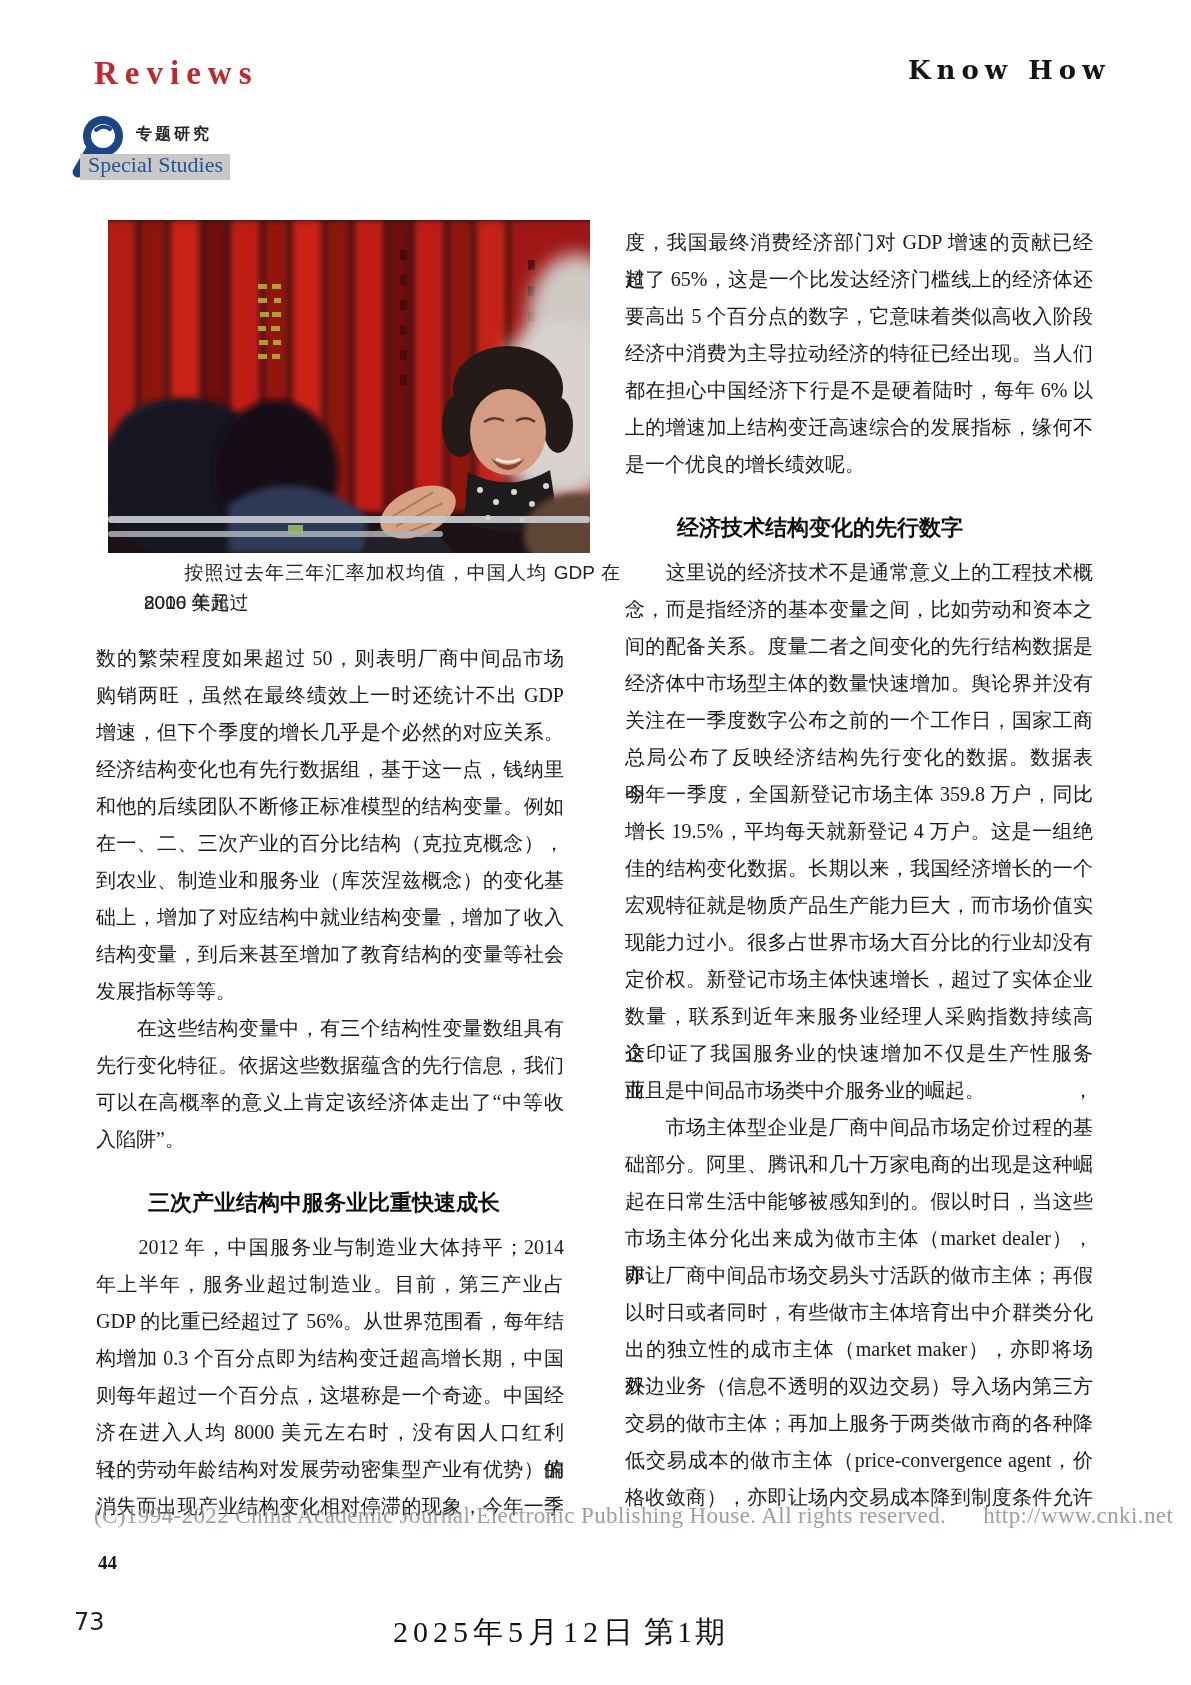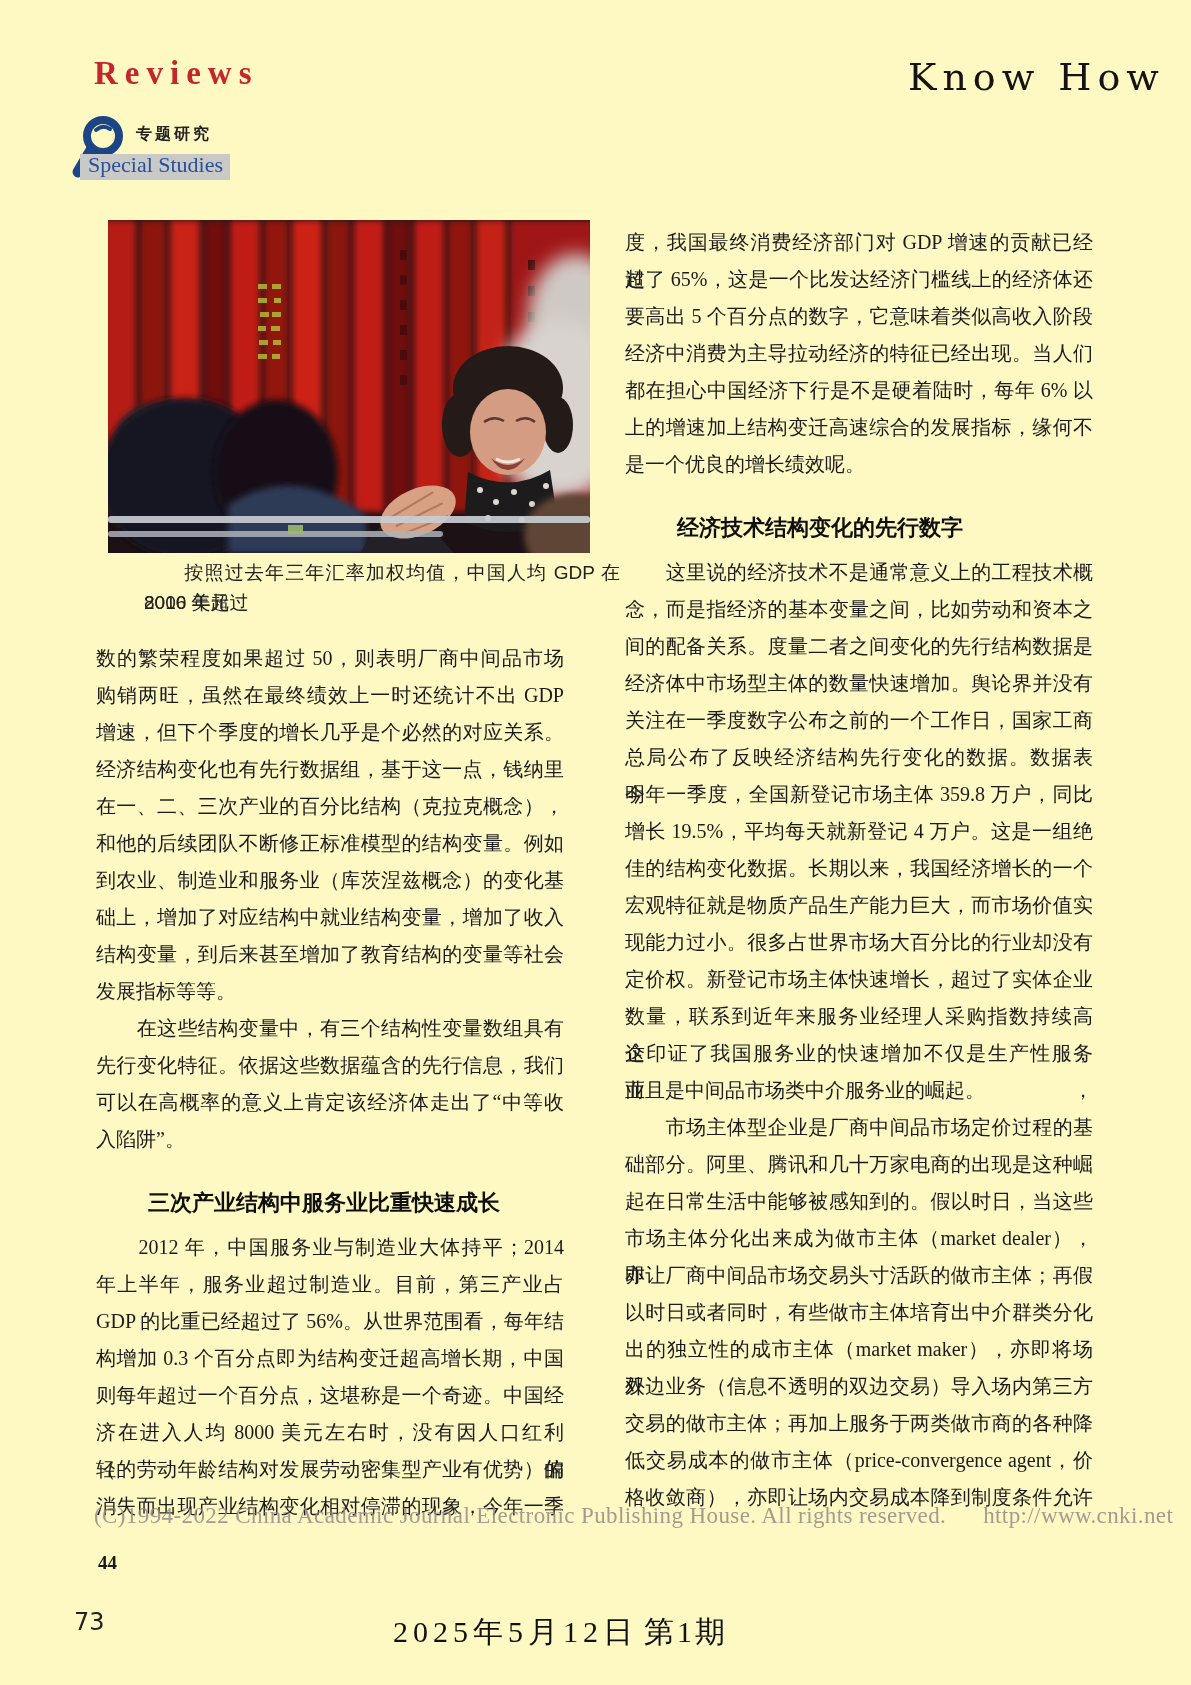--- a/index.html
+++ b/index.html
@@ -1,20 +1,20 @@
 <!DOCTYPE html>
 <html><head>
 <meta charset="utf-8">
 <style>
   html,body{margin:0;padding:0;background:#9a9a9a;}
-  .page{position:relative;width:1191px;height:1685px;margin:0 auto;background:#fef9c3;overflow:hidden;
+  .page{position:relative;width:1191px;height:1685px;margin:0 auto;background:#ffffff;overflow:hidden;
         font-family:"Liberation Serif","DejaVu Serif",serif;color:#1c1c1e;}
   
   .mast-left{position:absolute;left:94px;top:55px;font-size:33px;letter-spacing:7px;font-weight:600;}
-  .mast-right{position:absolute;left:908px;top:55px;font-size:38px;letter-spacing:6px;font-weight:400;color:#141414;
+  .mast-right{position:absolute;left:908px;top:55px;font-size:26px;letter-spacing:6px;font-weight:700;color:#141414;
               font-family:"DejaVu Serif","Liberation Serif",serif;}
   
   .badge{position:absolute;left:64px;top:106px;width:230px;height:80px;}
   .badge .glass{position:absolute;left:6px;top:6px;}
   .badge .cn{position:absolute;left:72px;top:18px;font-size:16px;font-weight:700;letter-spacing:3px;color:#222;text-align:center;}
   .badge .en-box{position:absolute;left:16px;top:48px;width:150px;height:26px;background:#c9c9c8;}
   .badge .en{position:absolute;left:24px;top:46px;font-size:22px;font-style:normal;
              font-family:"Liberation Serif",serif;}
   
   .photo{position:absolute;left:108px;top:220px;width:482px;height:333px;overflow:hidden;background:#1c1114;}
@@ -159,22 +159,22 @@
       <div class="tline">　　按照过去年三年汇率加权均值，中国人均 GDP 在 2016 年超过</div>
       <div class="tline">8000 美元</div>
     </div>
 
   <div class="col col-left">
     <div>
         <div class="tline fill">数的繁荣程度如果超过 50，则表明厂商中间品市场</div>
         <div class="tline fill">购销两旺，虽然在最终绩效上一时还统计不出 GDP</div>
         <div class="tline fill">增速，但下个季度的增长几乎是个必然的对应关系。</div>
         <div class="tline fill">经济结构变化也有先行数据组，基于这一点，钱纳里</div>
+        <div class="tline fill">和他的后续团队不断修正标准模型的结构变量。例如</div>
         <div class="tline fill">在一、二、三次产业的百分比结构（克拉克概念），</div>
-        <div class="tline fill">和他的后续团队不断修正标准模型的结构变量。例如</div>
         <div class="tline fill">到农业、制造业和服务业（库茨涅兹概念）的变化基</div>
         <div class="tline fill">础上，增加了对应结构中就业结构变量，增加了收入</div>
         <div class="tline fill">结构变量，到后来甚至增加了教育结构的变量等社会</div>
         <div class="tline">发展指标等等。</div>
       </div>
     <div>
         <div class="tline fill">　　在这些结构变量中，有三个结构性变量数组具有</div>
         <div class="tline fill">先行变化特征。依据这些数据蕴含的先行信息，我们</div>
         <div class="tline fill">可以在高概率的意义上肯定该经济体走出了“中等收</div>
         <div class="tline">入陷阱”。</div>

